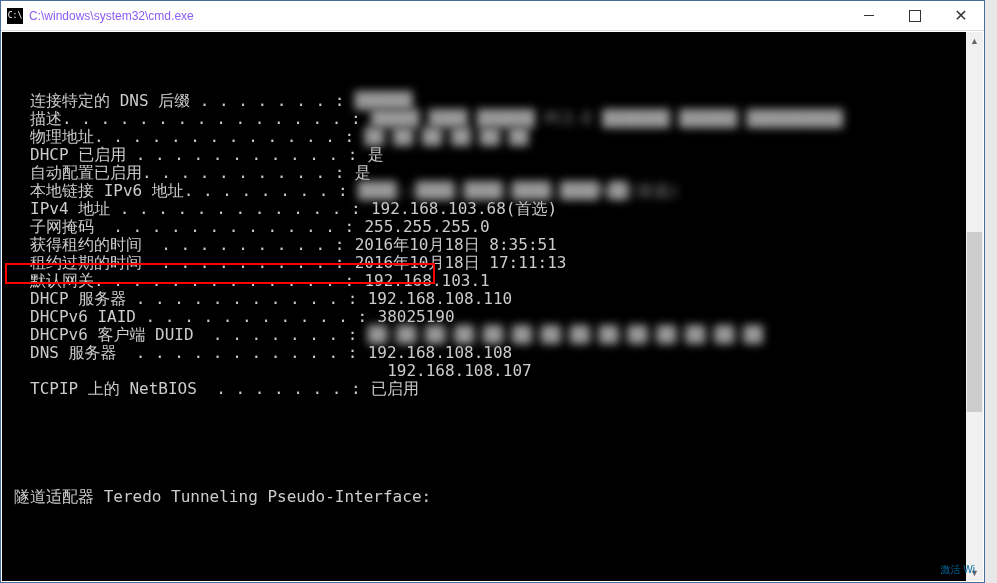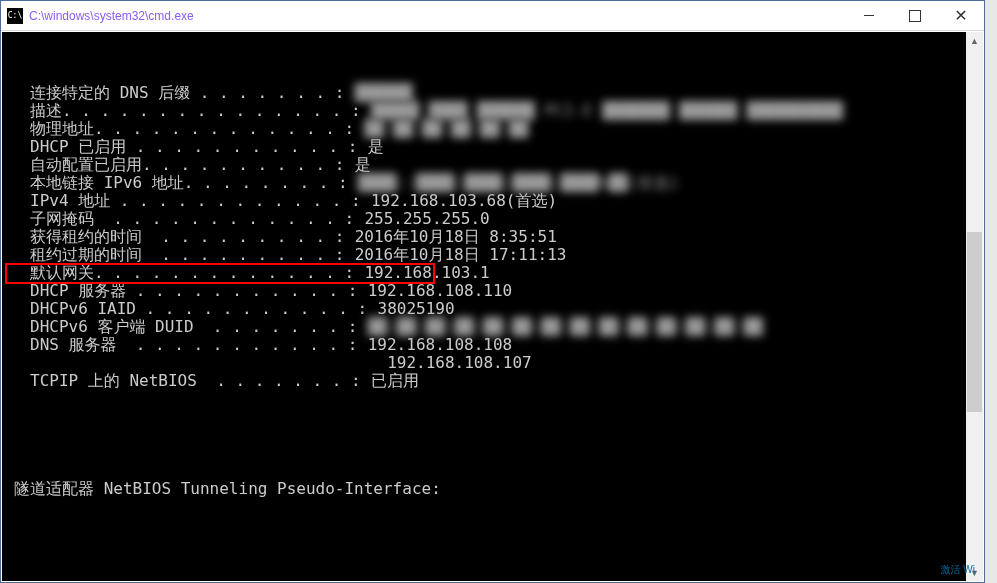--- a/index.html
+++ b/index.html
@@ -51,21 +51,21 @@
   .titlebar .ctrl.max::before { content: ""; display:block; width:10px; height:10px; border:1px solid #333; }
   .titlebar .ctrl.close { font-size: 16px; font-weight: 200; }
   .terminal {
     position: absolute;
     top: 31px; left: 1px; right: 1px; bottom: 1px;
     background: #000;
     color: #ccc;
     font-family: "NSimSun", "SimSun", Consolas, monospace;
     font-size: 16px;
     line-height: 18px;
-    padding: 16px 4px 4px 4px;
+    padding: 24px 4px 4px 4px;
     overflow: hidden;
     white-space: pre;
   }
   .terminal .line {
     display: flex;
     padding-left: 24px;
   }
   .terminal .label {
     min-width: 290px;
   }
@@ -122,21 +122,21 @@
     <div class="controls">
       <div class="ctrl min"></div>
       <div class="ctrl max"></div>
       <div class="ctrl close">✕</div>
     </div>
   </div>
 
   <div class="terminal">
     <div id="rows-top"><div class="line"><span class="label">连接特定的 DNS 后缀 . . . . . . . </span><span class="sep">: </span><span class="val blurred">██████</span></div><div class="line"><span class="label">描述. . . . . . . . . . . . . . . </span><span class="sep">: </span><span class="val blurred">█████ ████ ██████ PCI-E ███████ ██████ ██████████</span></div><div class="line"><span class="label">物理地址. . . . . . . . . . . . . </span><span class="sep">: </span><span class="val blurred">██-██-██-██-██-██</span></div><div class="line"><span class="label">DHCP 已启用 . . . . . . . . . . . </span><span class="sep">: </span><span class="val">是</span></div><div class="line"><span class="label">自动配置已启用. . . . . . . . . . </span><span class="sep">: </span><span class="val">是</span></div><div class="line"><span class="label">本地链接 IPv6 地址. . . . . . . . </span><span class="sep">: </span><span class="val blurred">████::████:████:████:████%██(首选)</span></div><div class="line"><span class="label">IPv4 地址 . . . . . . . . . . . . </span><span class="sep">: </span><span class="val">192.168.103.68(首选)</span></div><div class="line"><span class="label">子网掩码  . . . . . . . . . . . . </span><span class="sep">: </span><span class="val">255.255.255.0</span></div><div class="line"><span class="label">获得租约的时间  . . . . . . . . . </span><span class="sep">: </span><span class="val">2016年10月18日 8:35:51</span></div><div class="line"><span class="label">租约过期的时间  . . . . . . . . . </span><span class="sep">: </span><span class="val">2016年10月18日 17:11:13</span></div><div class="line"><span class="label">默认网关. . . . . . . . . . . . . </span><span class="sep">: </span><span class="val">192.168.103.1</span></div><div class="line"><span class="label">DHCP 服务器 . . . . . . . . . . . </span><span class="sep">: </span><span class="val">192.168.108.110</span></div><div class="line"><span class="label">DHCPv6 IAID . . . . . . . . . . . </span><span class="sep">: </span><span class="val">38025190</span></div><div class="line"><span class="label">DHCPv6 客户端 DUID  . . . . . . . </span><span class="sep">: </span><span class="val blurred">██-██-██-██-██-██-██-██-██-██-██-██-██-██</span></div><div class="line"><span class="label">DNS 服务器  . . . . . . . . . . . </span><span class="sep">: </span><span class="val">192.168.108.108</span></div><div class="line"><span class="label">                                   </span><span class="sep">  </span><span class="val">192.168.108.107</span></div><div class="line"><span class="label">TCPIP 上的 NetBIOS  . . . . . . . </span><span class="sep">: </span><span class="val">已启用</span></div></div>
     <div style="height:18px;"></div>
-    <div class="section">隧道适配器 NetBIOS Tunneling Pseudo-Interface:</div>
+    <div class="section">隧道适配器 Teredo Tunneling Pseudo-Interface:</div>
     <div style="height:18px;"></div>
     
     
     
   </div>
 
   <div class="scrollbar">
     <div class="arrow up">▲</div>
     <div class="thumb"></div>
     <div class="arrow down">▼</div>

